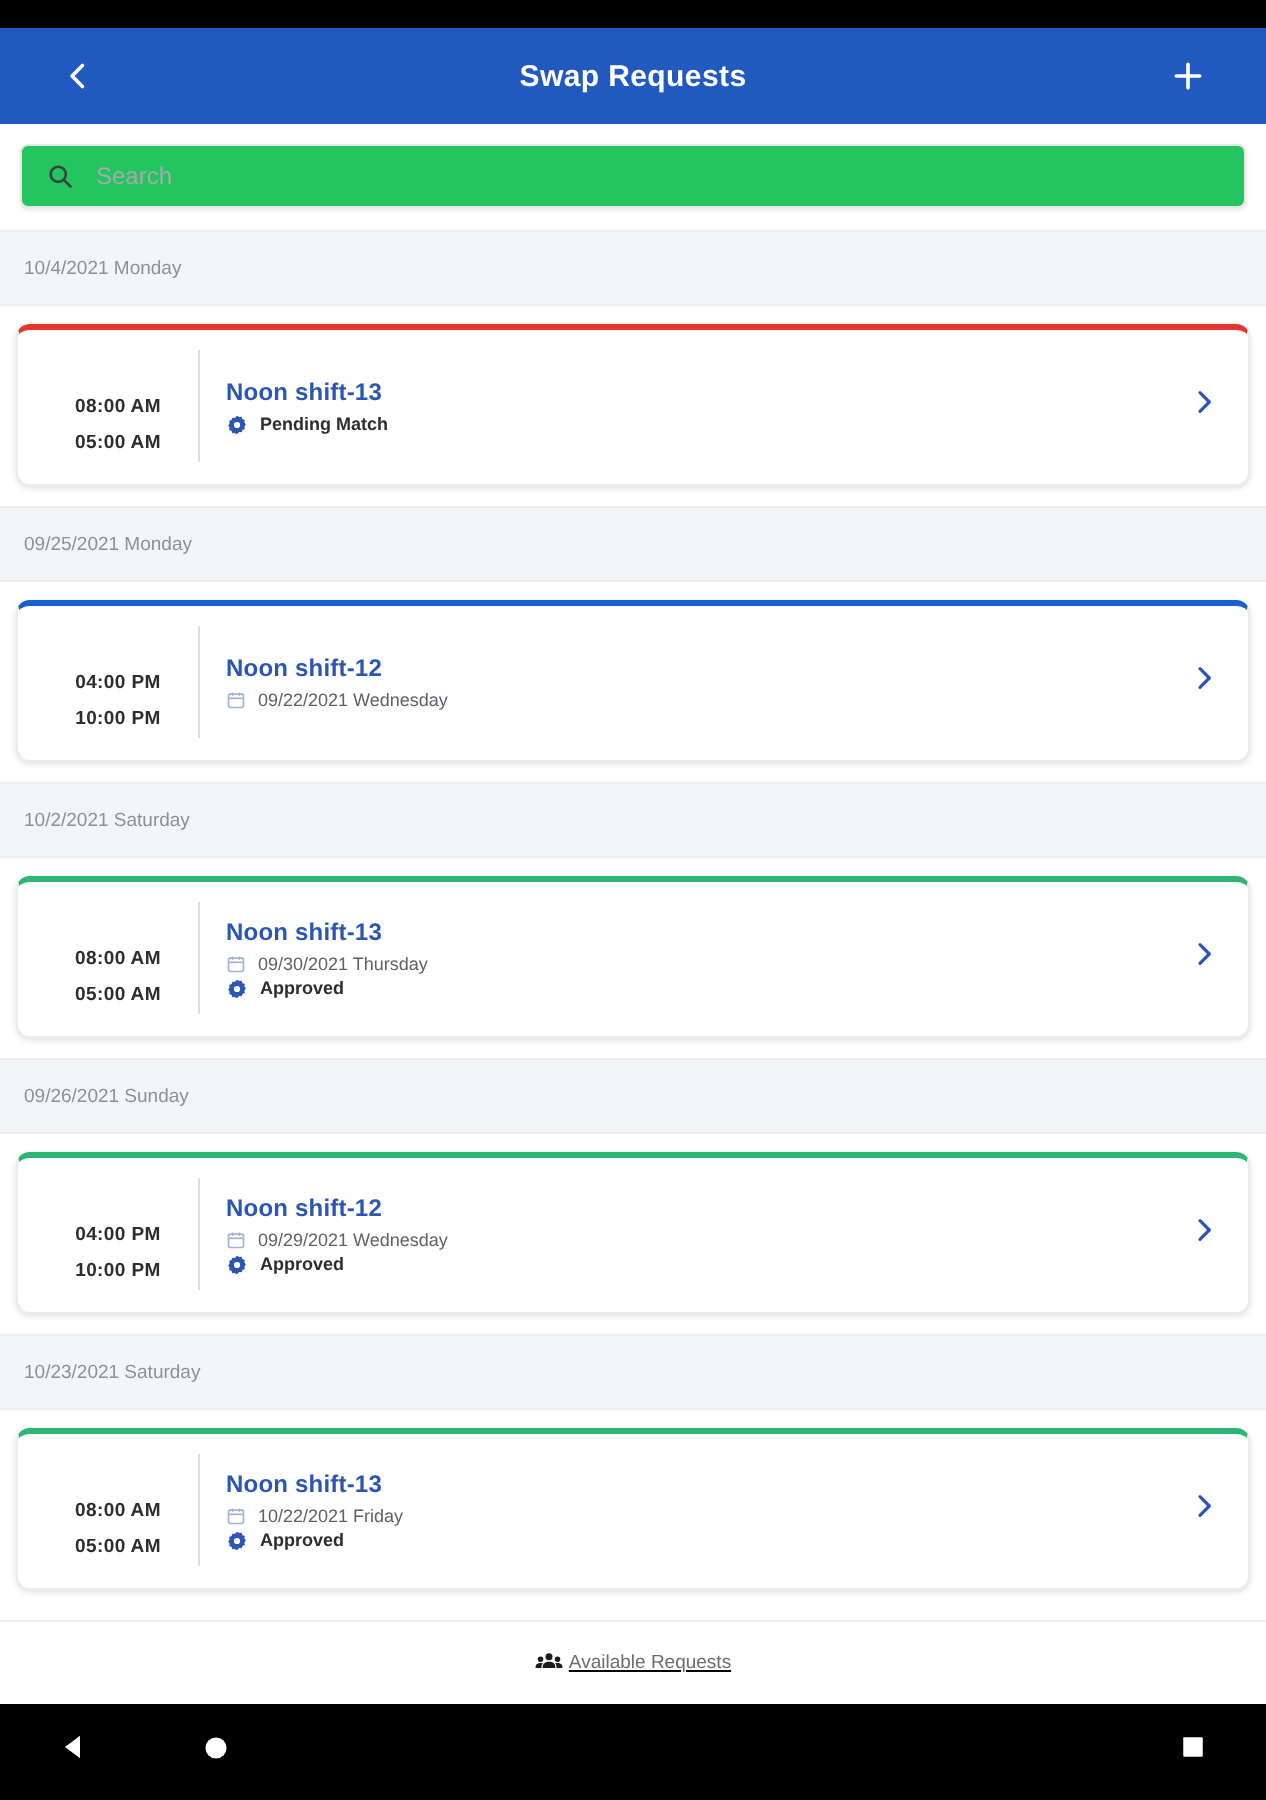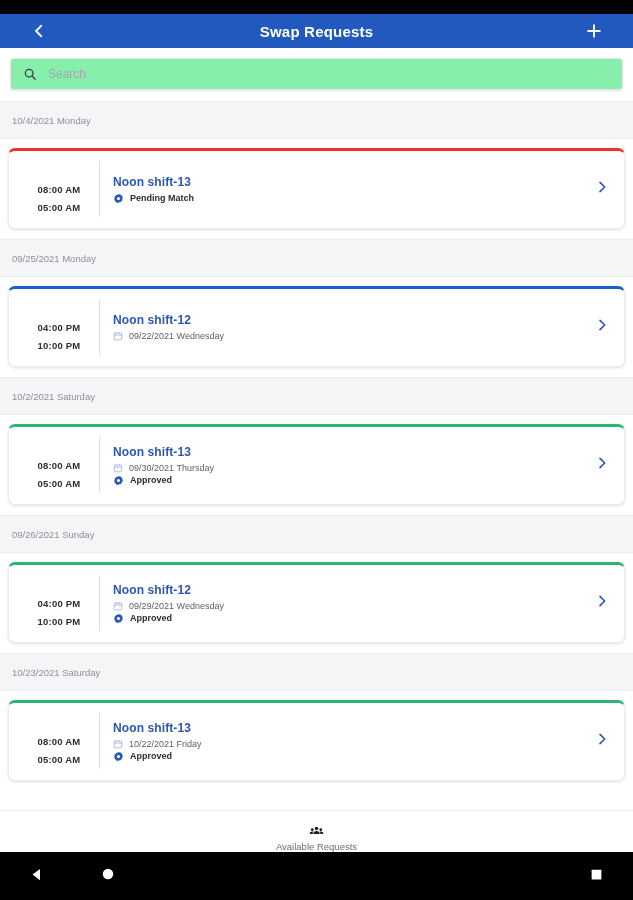--- a/index.html
+++ b/index.html
@@ -22,21 +22,21 @@
   
   .status-strip {
     height: 14px;
     background: #000000;
     flex: 0 0 auto;
   }
 
   
   .appbar {
     flex: 0 0 auto;
-    height: 34px;
+    height: 48px;
     background: #2159bf;
     display: flex;
     align-items: center;
     padding: 0 24px;
     position: relative;
   }
   .appbar-title {
     position: absolute;
     left: 0; right: 0;
     text-align: center;
@@ -56,21 +56,21 @@
   .icon-btn svg { display: block; }
 
   
   .search-wrap {
     flex: 0 0 auto;
     background: #ffffff;
     padding: 10px 10px 11px 10px;
   }
   .search-box {
     height: 32px;
-    background: #86efac;
+    background: #22c55e;
     border: 1px solid #e6e6ea;
     border-radius: 4px;
     box-shadow: 0 1px 2px rgba(0,0,0,.10);
     display: flex;
     align-items: center;
     padding: 0 12px;
     gap: 11px;
   }
   .search-input {
     border: 0; outline: 0;
@@ -156,25 +156,26 @@
   .tabbar {
     flex: 0 0 auto;
     height: 42px;
     background: #ffffff;
     border-top: 1px solid #eceef1;
     display: flex;
   }
   .tab {
     flex: 1 1 0;
     display: flex;
-    flex-direction: column;
-    align-items: center;
-    justify-content: flex-end;
+    flex-direction: row;
+    align-items: center;
+    justify-content: center;
     gap: 2px;
     cursor: pointer;
+    text-decoration: underline;
   }
   .tab + .tab { border-left: 1px solid #eceef1; }
   .tab-label { font-size: 9.5px; }
   .tab.inactive .tab-label { color: #6a6c70; }
   .tab.active .tab-label { color: #2c56b5; }
 
   
   .navbar {
     flex: 0 0 auto;
     height: 48px;

